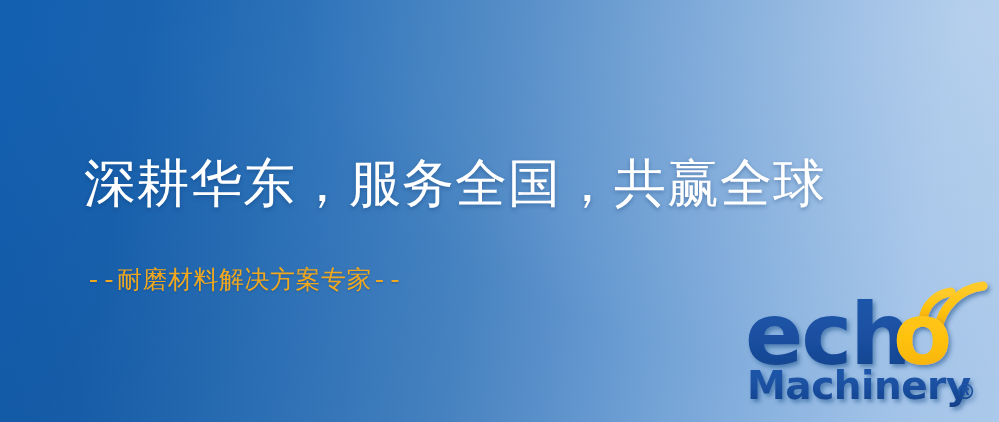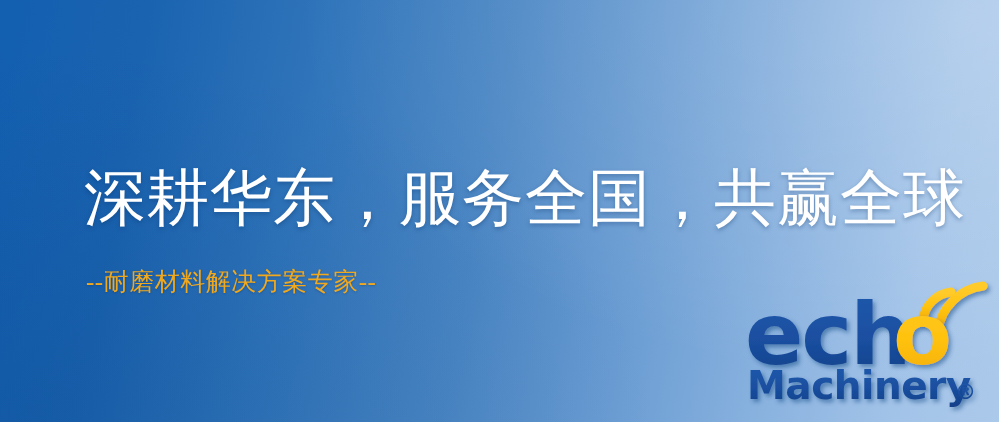--- a/index.html
+++ b/index.html
@@ -38,37 +38,36 @@
       radial-gradient(110% 150% at 2% 98%, rgba(4,58,120,0.18) 0%, rgba(4,58,120,0.0) 58%);
   }
 
   
   .headline {
     position: absolute;
     left: 84px;
     top: 152px;
     z-index: 3;
     color: #ffffff;
-    font-family: Liberation Serif, serif;
-    font-size: 62px;
+    font-family: Liberation Mono, monospace;
+    font-size: 52px;
     line-height: 72px;
     letter-spacing: 1px;
     white-space: nowrap;
     text-shadow: 0 2px 4px rgba(8,48,100,0.35);
-    margin-top: 10px;
   }
 
   
   .subtitle {
     position: absolute;
     left: 86px;
     top: 266px;
     z-index: 3;
     color: #f0a81e;
-    font-family: Liberation Serif, serif;
+    font-family: Liberation Mono, monospace;
     font-size: 25px;
     line-height: 32px;
     letter-spacing: 0.5px;
     white-space: nowrap;
     text-shadow: 0 1px 2px rgba(10,50,105,0.30);
   }
 
   
   .logo {
     position: absolute;

